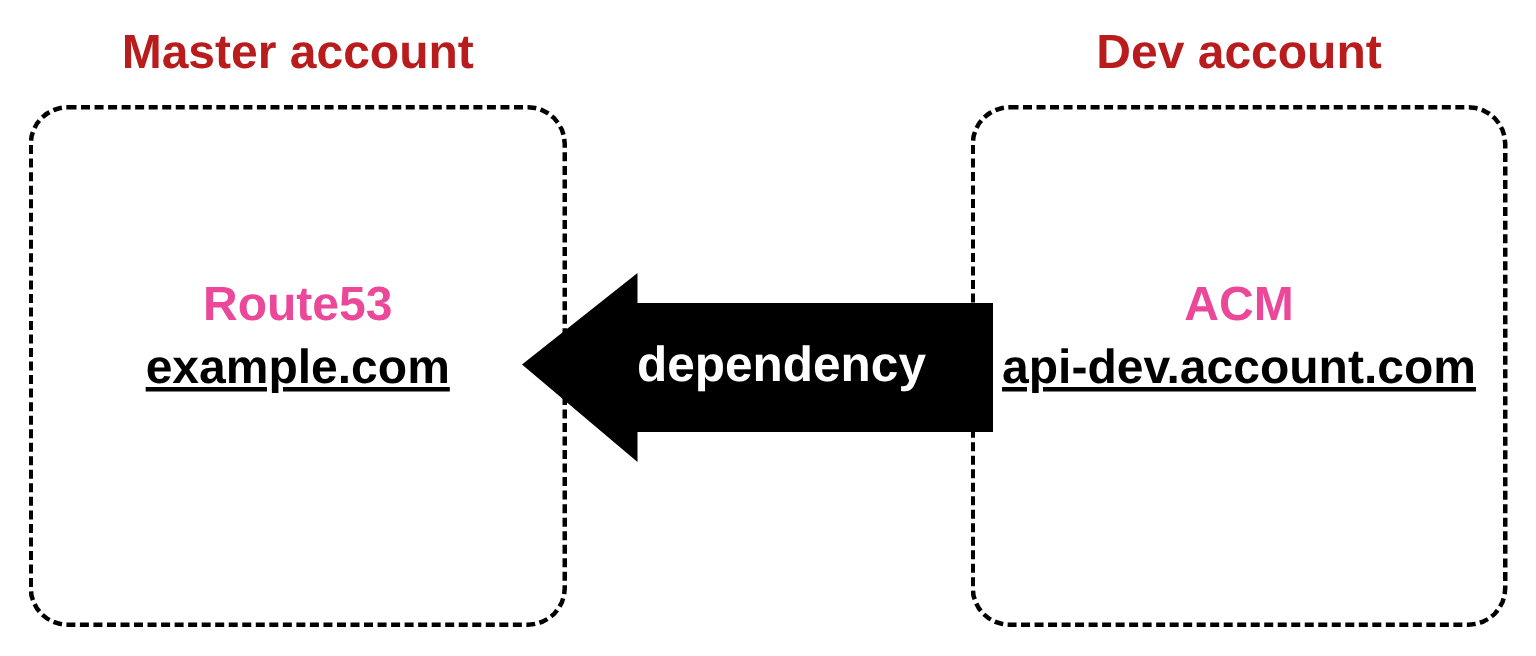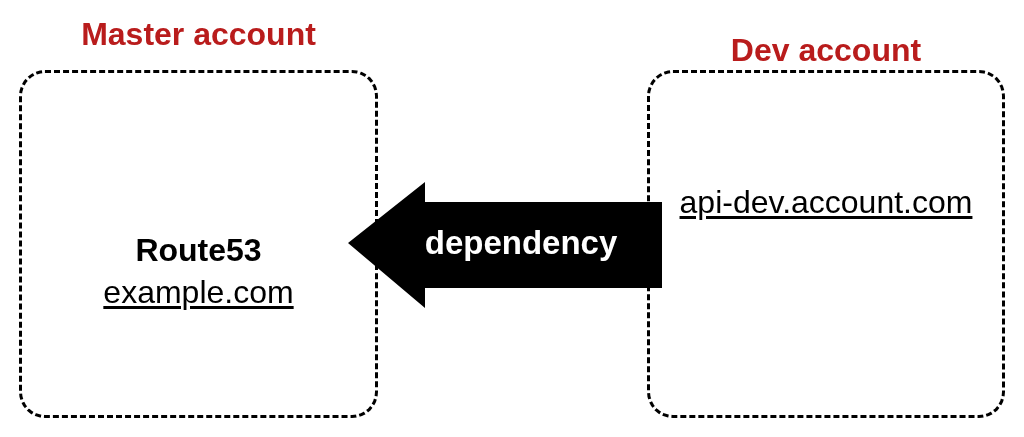--- a/index.html
+++ b/index.html
@@ -21,21 +21,21 @@
     top: 14px;
     height: 40px;
     line-height: 40px;
     text-align: center;
     font-size: 32px;
     font-weight: bold;
     color: #b91c1c;
     white-space: nowrap;
   }
   .title-master { left: 19px;  width: 359px; }
-  .title-dev    { left: 647px; width: 358px; margin-top: 16px; }
+  .title-dev    { left: 647px; width: 358px; }
   .account-box {
     position: absolute;
     top: 70px;
     height: 348px;
     box-sizing: border-box;
     border: 3px dashed #000000;
     border-radius: 26px;
     background: transparent;
   }
   .box-master { left: 19px;  width: 359px; }
@@ -44,27 +44,26 @@
     position: absolute;
     top: 108px;
     left: 0;
     right: 0;
     text-align: center;
   }
   .service-label {
     font-size: 32px;
     font-weight: bold;
     line-height: 42px;
-    color: #000000;
+    color: #ec4899;
     white-space: nowrap;
-    margin-top: 48px;
   }
   .domain-label {
     font-size: 32px;
-    font-weight: normal;
+    font-weight: bold;
     line-height: 42px;
     color: #000000;
     text-decoration: underline;
     text-underline-offset: 3px;
     white-space: nowrap;
   }
   .dep-arrow {
     position: absolute;
     left: 348px;
     top: 176px;
@@ -91,20 +90,21 @@
     <div class="box-text">
       <div class="service-label">Route53</div>
       <div class="domain-label">example.com</div>
     </div>
   </div>
 
   <div class="account-title title-dev">Dev account</div>
 
   <div class="account-box box-dev">
     <div class="box-text">
+      <div class="service-label">ACM</div>
       <div class="domain-label">api-dev.account.com</div>
     </div>
   </div>
 
   <svg class="dep-arrow" viewBox="0 0 314 136" xmlns="http://www.w3.org/2000/svg">
     <polygon points="0,67 77,6 77,26 314,26 314,112 77,112 77,132"></polygon>
     <text x="173" y="78" text-anchor="middle">dependency</text>
   </svg>
 
 </div>

